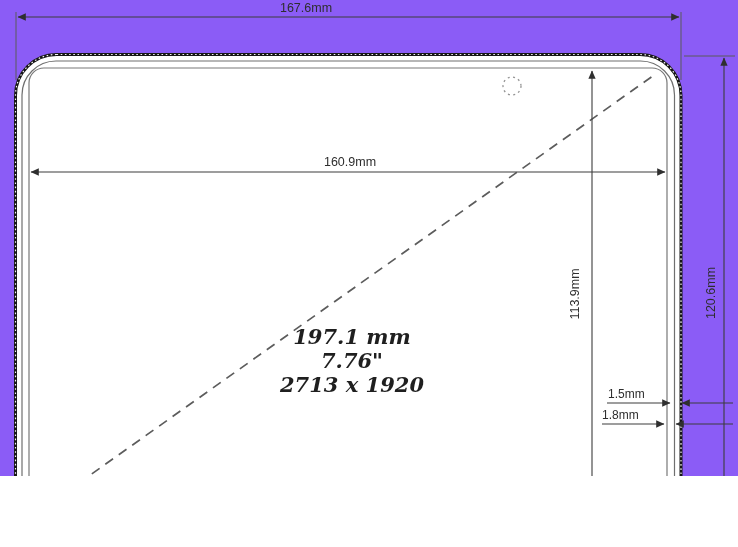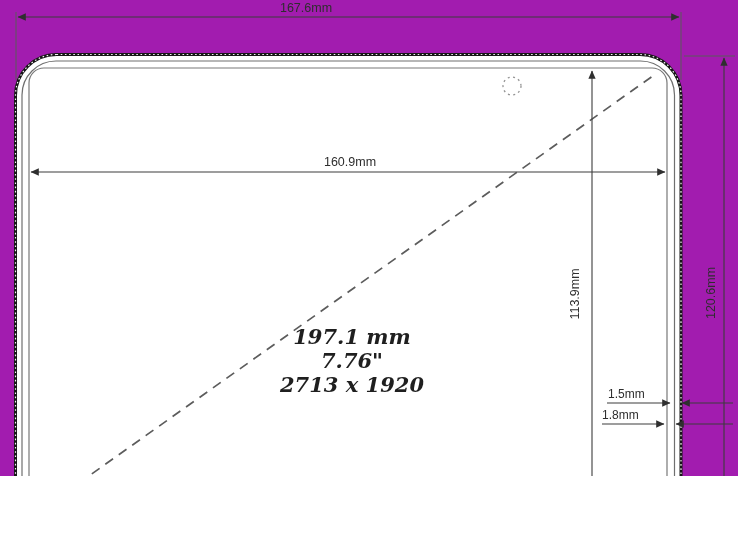--- a/index.html
+++ b/index.html
@@ -5,21 +5,21 @@
   html, body {
     margin: 0;
     padding: 0;
     background: #ffffff;
     font-family: "Liberation Sans", sans-serif;
   }
   .canvas {
     position: relative;
     width: 738px;
     height: 476px;
-    background: #a21caf;
+    background: #8b5cf6;
     overflow: hidden;
   }
   svg { display: block; }
   .dim-label {
     font-family: "Liberation Sans", sans-serif;
     font-size: 12.5px;
     fill: #2e2e2e;
   }
   .dim-label-small {
     font-family: "Liberation Sans", sans-serif;

